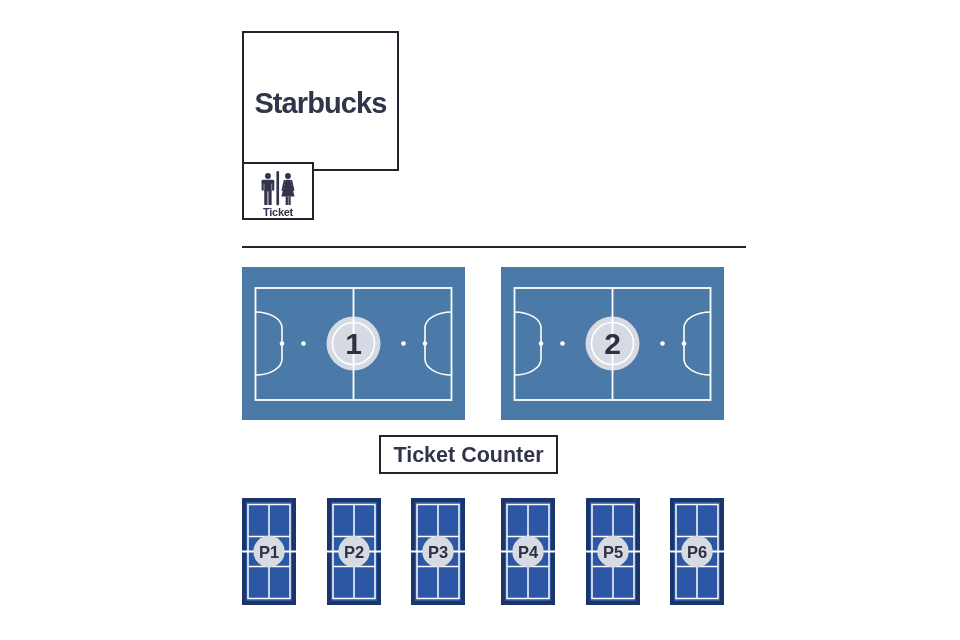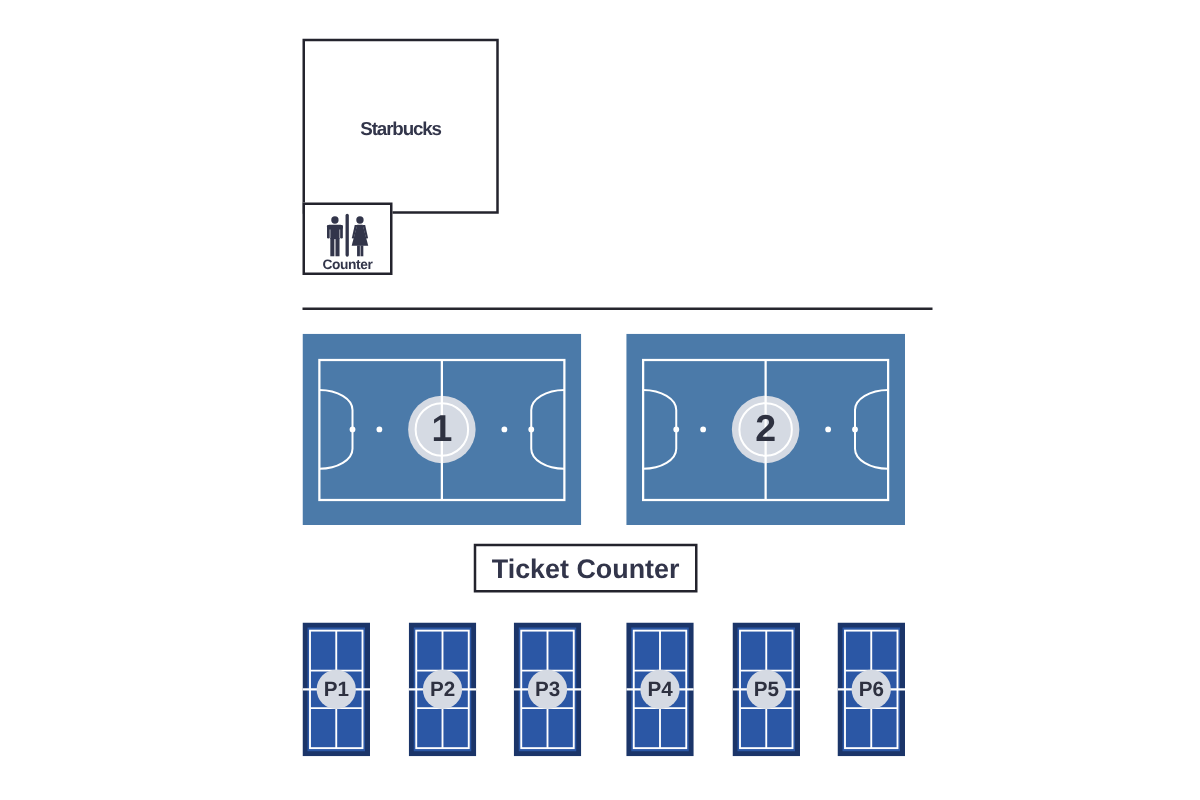--- a/index.html
+++ b/index.html
@@ -1,38 +1,38 @@
 <!DOCTYPE html>
 <html><head><meta charset="utf-8"><title>Map</title><style>
 *{margin:0;padding:0;box-sizing:border-box}
 html,body{width:960px;height:640px;background:#fff;font-family:"Liberation Sans",sans-serif;position:relative;overflow:hidden}
 .box{position:absolute;background:#fff;border:2px solid #23232d;display:flex;align-items:center;justify-content:center;color:#32354a;font-weight:bold}
 </style></head>
 <body>
-<div class="box" style="left:242px;top:31px;width:157px;height:140px;font-size:15px;letter-spacing:-0.9px;padding-top:4px">Starbucks</div>
+<div class="box" style="left:242px;top:31px;width:157px;height:140px;font-size:29px;letter-spacing:-0.9px;padding-top:4px">Starbucks</div>
 <div class="box" style="left:242px;top:162px;width:72px;height:58px;flex-direction:column">
 <svg width="68" height="54" viewBox="0 0 68 54">
 <g fill="#32354a">
 <rect x="32.4" y="7.2" width="2.7" height="35" rx="1.35"></rect>
 <circle cx="23.75" cy="12.2" r="3"></circle>
 <rect x="17.3" y="16" width="12.9" height="4" rx="1.8"></rect>
 <rect x="17.3" y="16.3" width="2.2" height="11" rx="1"></rect>
 <rect x="28" y="16.3" width="2.2" height="11" rx="1"></rect>
 <rect x="20" y="16.3" width="7.5" height="11.5"></rect>
 <rect x="20" y="27" width="3.3" height="14.8"></rect>
 <rect x="24.2" y="27" width="3.3" height="14.8"></rect>
 <circle cx="44.15" cy="12.2" r="3"></circle>
 <path d="M 41.9 16 L 46.4 16 L 50.9 33.2 L 37.4 33.2 Z"></path>
 <path d="M 42 16.3 L 39.9 16.3 L 37.5 27 L 39.1 27.4 Z"></path>
 <path d="M 46.3 16.3 L 48.4 16.3 L 50.8 27 L 49.2 27.4 Z"></path>
 <rect x="41.8" y="33" width="2.3" height="8.8"></rect>
 <rect x="44.6" y="33" width="2.3" height="8.8"></rect>
 </g>
 </svg>
-<div style="font-size:11px;font-weight:bold;margin-top:-11px;letter-spacing:-0.3px">Counter</div>
+<div style="font-size:11px;font-weight:bold;margin-top:-11px;letter-spacing:-0.3px">Ticket</div>
 </div>
 <div style="position:absolute;left:242px;top:245.5px;width:504px;height:2px;background:#26262e"></div>
 <svg style="position:absolute;left:242px;top:267px" width="223" height="153" viewBox="0 0 223 153">
 <rect width="223" height="153" fill="#4b7aa9"></rect>
 <rect x="13.5" y="21" width="196" height="112" fill="none" stroke="#fff" stroke-width="1.8"></rect>
 <circle cx="111.5" cy="76.5" r="27" fill="#d5dae3"></circle>
 <circle cx="111.5" cy="76.5" r="21" fill="none" stroke="#fff" stroke-width="1.6"></circle>
 <line x1="111.5" y1="21" x2="111.5" y2="133" stroke="#fff" stroke-width="1.8"></line>
 <path d="M 13.5 45 A 26.5 16 0 0 1 40 61 L 40 92 A 26.5 16 0 0 1 13.5 108" fill="none" stroke="#fff" stroke-width="1.6"></path>
 <path d="M 209.5 45 A 26.5 16 0 0 0 183 61 L 183 92 A 26.5 16 0 0 0 209.5 108" fill="none" stroke="#fff" stroke-width="1.6"></path>

